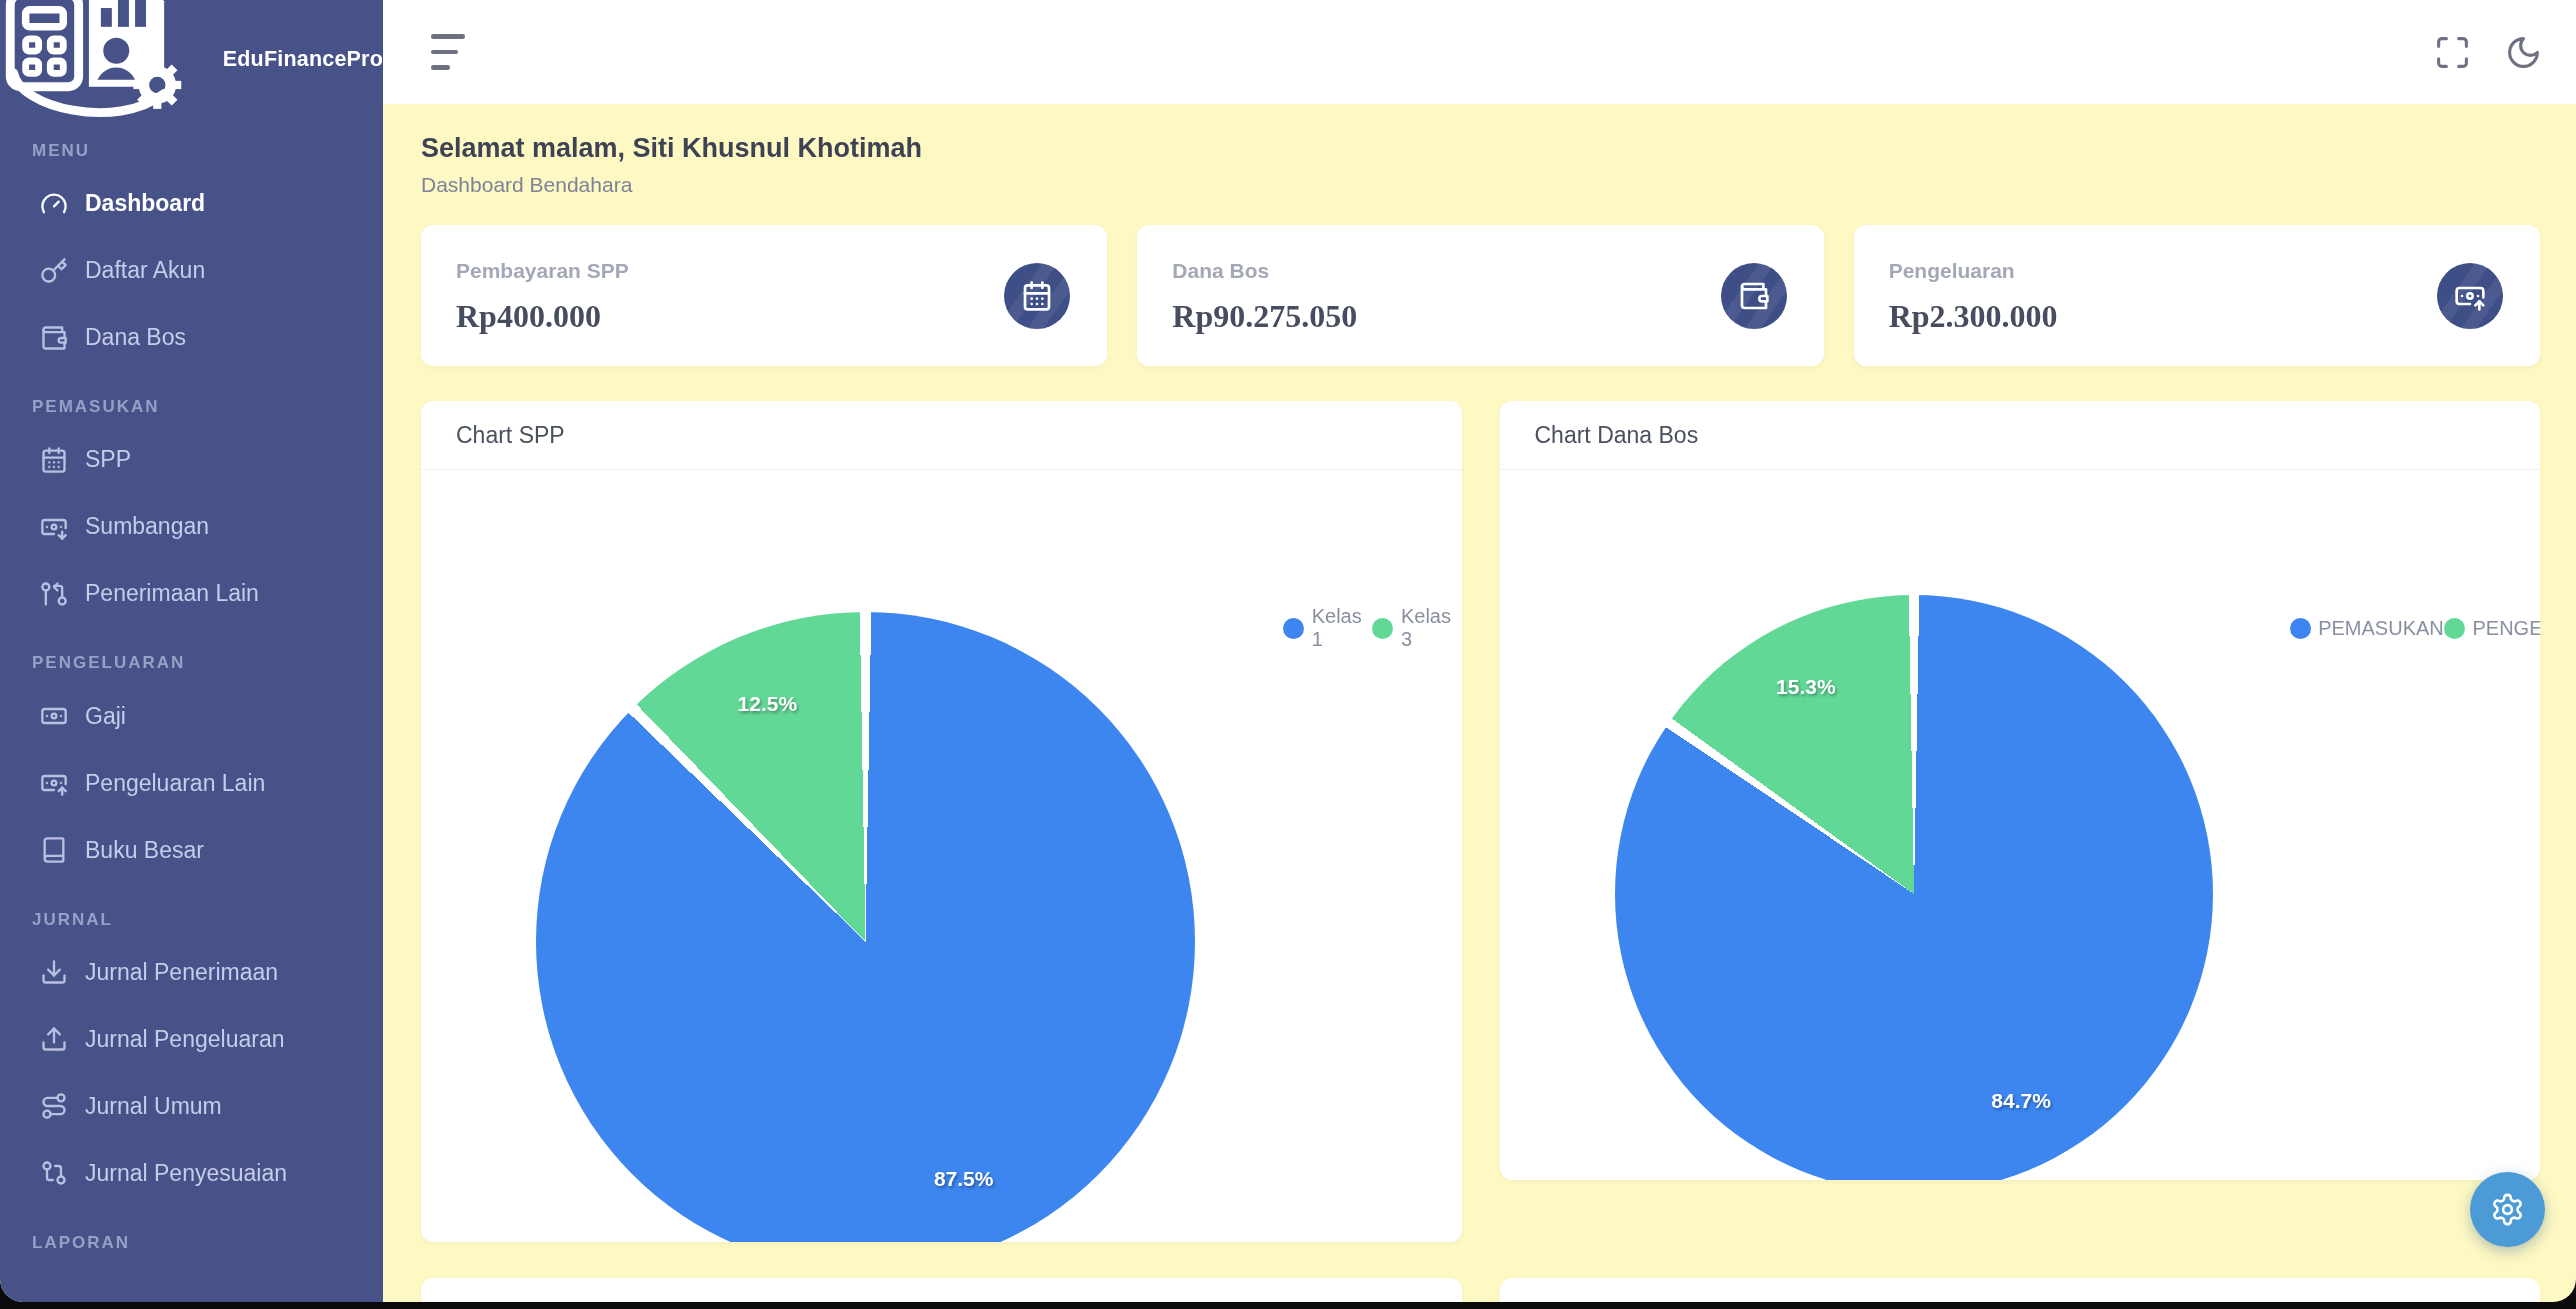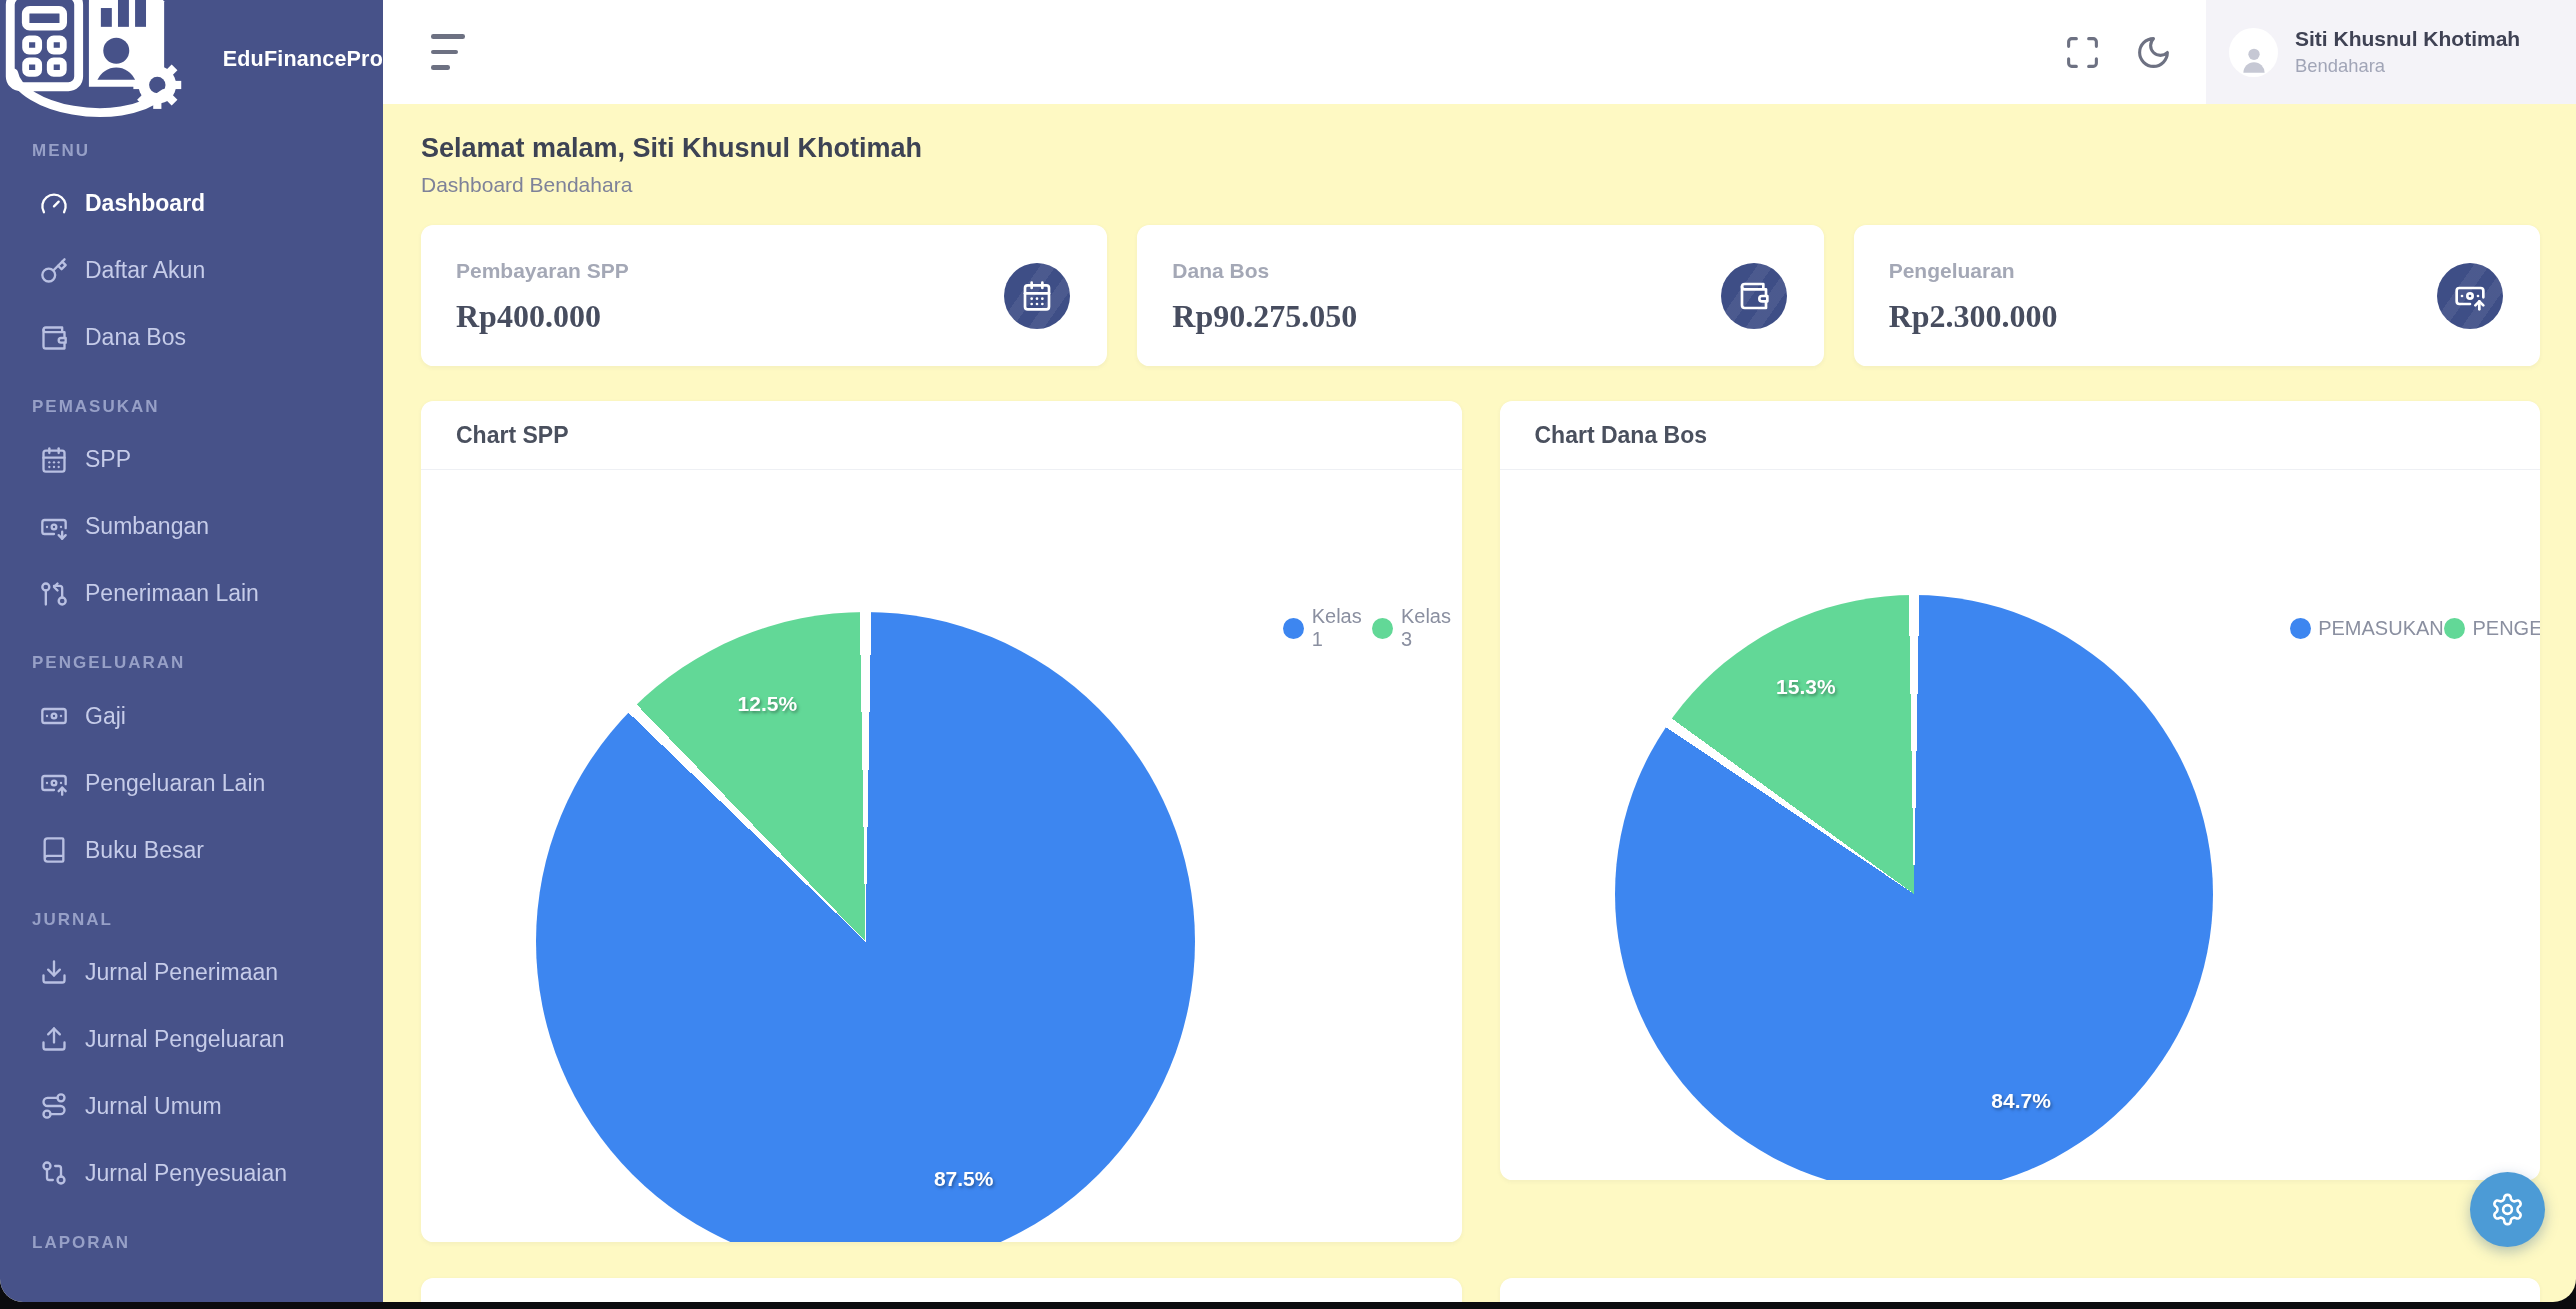--- a/index.html
+++ b/index.html
@@ -73,21 +73,21 @@
     display:flex; align-items:center; justify-content:center; color:#fff;
     background:linear-gradient(125deg, rgba(255,255,255,0) 34%, rgba(255,255,255,.07) 34% 48%, rgba(255,255,255,0) 48% 62%, rgba(255,255,255,.07) 62% 76%, rgba(255,255,255,0) 76%), #3e4e86;
   }
   .stat-ico .icn { width:32px; height:32px; }
   .charts-row { display:flex; gap:38px; margin-top:35px; align-items:flex-start; }
   .chart-card {
     flex:1; background:#fff; border-radius:12.3px; box-shadow:0 1.5px 4.6px rgba(60,60,90,.05);
     position:relative; overflow:hidden;
   }
   .chart-head { height:69px; display:flex; align-items:center; padding-left:35px; border-bottom:1.5px solid #eef0f4; }
-  .chart-title { font-size:23px; font-weight:700; color:#4a505e; }
+  .chart-title { font-size:23px; font-weight:400; color:#4a505e; }
   .chart-body { position:relative; }
   .pie { position:absolute; border-radius:50%; }
   .pie-label {
     position:absolute; transform:translate(-50%,-50%); color:#fff; font-weight:700; font-size:21px;
     text-shadow:1.5px 2.3px 3.1px rgba(0,0,0,.35); white-space:nowrap;
   }
   .legend { position:absolute; display:flex; flex-direction:row; }
   .legend-item { display:flex; align-items:center; gap:7.7px; height:36px; cursor:pointer; }
   .legend-dot { width:21px; height:21px; border-radius:50%; flex:0 0 21px; }
   .legend-text { font-size:20px; color:#8a8fa0; }
@@ -309,32 +309,20 @@
               </svg>
             </span>
         </button>
         <button class="tool-btn">
           <span class="icn">
               <svg viewBox="0 0 24 24" fill="none" stroke="currentColor" stroke-width="2" stroke-linecap="round" stroke-linejoin="round">
                 <path d="M12 3a6 6 0 0 0 9 9 9 9 0 1 1-9-9Z"></path>
               </svg>
             </span>
         </button>
-        <div class="user-chip">
-          <span class="avatar">
-              <svg viewBox="0 0 24 24" fill="#c6c8d4">
-                <circle cx="12" cy="8" r="4"></circle>
-                <path d="M4.5 21a7.5 7.5 0 0 1 15 0Z"></path>
-              </svg>
-            </span>
-          <span class="user-meta">
-            <span class="user-name">Siti Khusnul Khotimah</span>
-            <span class="user-role">Bendahara</span>
-          </span>
-        </div>
       </div>
     </header>
 
     <div class="content">
       <div class="greeting">Selamat malam, Siti Khusnul Khotimah</div>
       <div class="subtitle">Dashboard Bendahara</div>
       <div class="stats-row" id="stats-row">
           <div class="stat-card">
             <div class="stat-label">Pembayaran SPP</div>
             <div class="stat-value">Rp400.000</div>

